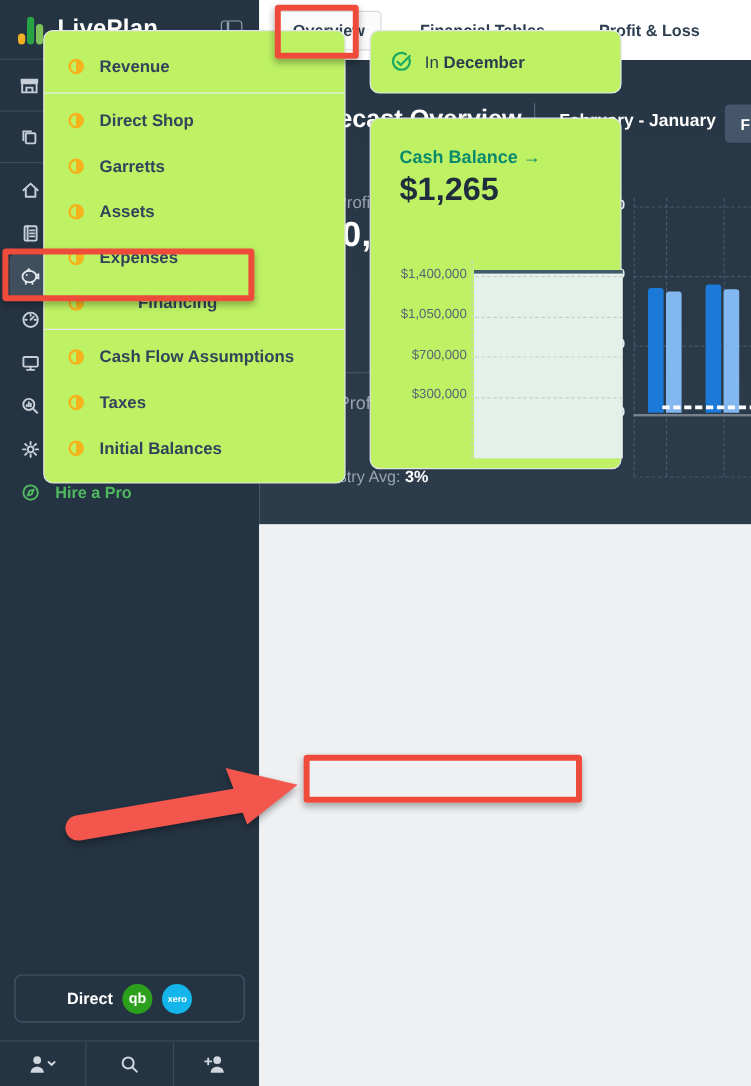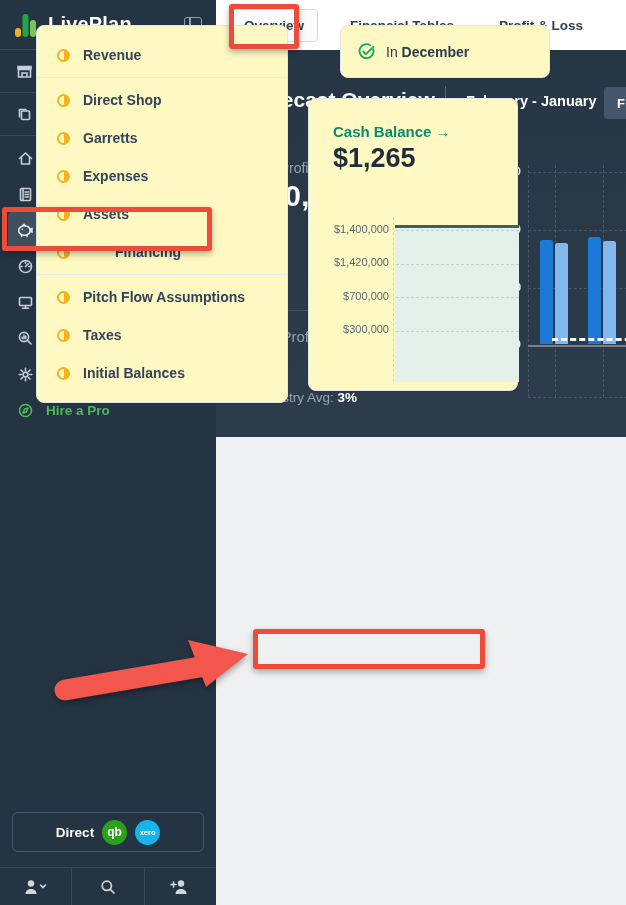--- a/index.html
+++ b/index.html
@@ -54,29 +54,29 @@
   .gridline-h{position:absolute;left:0;right:0;height:1px;border-top:1px dashed #47586b;}
   .gridline-v{position:absolute;top:0;bottom:0;width:1px;border-left:1px dashed #47586b;}
   .zero-axis{position:absolute;left:0;right:0;top:180px;height:2px;background:#77818e;z-index:3;}
   .bar{position:absolute;bottom:53px;width:13px;border-radius:2.5px 2.5px 0 0;z-index:2;}
   .bar.dark{background:#1b79d8;}
   .bar.light{background:#82b7f0;}
   .np-dashline{position:absolute;left:24px;right:0;top:173px;height:0;border-top:3px dashed #fff;z-index:4;}
 
   .content{position:relative;height:468px;background:#eef0f2;}
 
-  .card{background:#fef9c3;border:1px solid #e2e5e8;border-radius:8px;box-shadow:0 1px 2px rgba(20,30,40,.05);}
+  .card{background:#bef264;border:1px solid #e2e5e8;border-radius:8px;box-shadow:0 1px 2px rgba(20,30,40,.05);}
   .cat-card{position:absolute;left:36px;top:25px;width:252px;padding:10px 0;}
   .cat-row{height:38px;display:flex;align-items:center;padding:0 20px;cursor:pointer;}
   .cat-row.gap{gap:32px;}
   .half-dot{width:13px;height:13px;border-radius:50%;border:2px solid #f6b21b;background:linear-gradient(90deg,rgba(0,0,0,0) 0 50%,#f6b21b 50% 100%);flex:none;}
   .cat-label{font-size:14px;font-weight:700;color:#33435a;margin-left:13px;white-space:nowrap;}
   .cat-divider{height:1px;background:#e9ebee;margin:3px 0;}
 
-  .status-card{position:absolute;left:308px;top:25px;width:210px;height:53px;display:flex;align-items:center;padding-left:16px;margin-left:32px;}
+  .status-card{position:absolute;left:308px;top:25px;width:210px;height:53px;display:flex;align-items:center;padding-left:16px;}
   .status-text{font-size:14px;color:#2c3b4e;margin-left:10px;white-space:nowrap;}
   .status-text b{font-weight:700;}
 
   .cash-card{position:absolute;left:308px;top:98px;width:210px;height:293px;}
   .mini-title{position:absolute;left:24px;top:24px;font-size:15px;font-weight:700;color:#0b8a6d;white-space:nowrap;}
   .mini-value{position:absolute;left:24px;top:44px;font-size:27px;font-weight:800;color:#1f2d3d;white-space:nowrap;}
   .mini-ylab{position:absolute;left:0;width:80px;text-align:right;font-size:11px;color:#5a6675;white-space:nowrap;}
   .mini-plot{position:absolute;left:84px;top:118px;width:126px;height:165px;border-left:1px dashed #ccd6d0;}
   .mini-area{position:absolute;left:1px;right:0;top:8px;bottom:0;background:#e4f1ea;border-top:3px solid #3f5d68;}
   .mini-grid{position:absolute;left:2px;right:0;height:0;border-top:1px dashed #c3d2ca;z-index:2;}
@@ -299,34 +299,34 @@
         <div class="cat-row">
           <span class="half-dot"></span>
           <span class="cat-label">Direct Shop</span>
         </div>
         <div class="cat-row">
           <span class="half-dot"></span>
           <span class="cat-label">Garretts</span>
         </div>
         <div class="cat-row">
           <span class="half-dot"></span>
+          <span class="cat-label">Assets</span>
+        </div>
+        <div class="cat-row">
+          <span class="half-dot"></span>
           <span class="cat-label">Expenses</span>
         </div>
-        <div class="cat-row">
-          <span class="half-dot"></span>
-          <span class="cat-label">Assets</span>
-        </div>
         <div class="cat-row gap">
           <span class="half-dot"></span>
           <span class="cat-label">Financing</span>
         </div>
         <div class="cat-divider"></div>
         <div class="cat-row">
           <span class="half-dot"></span>
-          <span class="cat-label">Pitch Flow Assumptions</span>
+          <span class="cat-label">Cash Flow Assumptions</span>
         </div>
         <div class="cat-row">
           <span class="half-dot"></span>
           <span class="cat-label">Taxes</span>
         </div>
         <div class="cat-row">
           <span class="half-dot"></span>
           <span class="cat-label">Initial Balances</span>
         </div>
       </div>
@@ -337,21 +337,21 @@
       <path d="M16.2 7.1a7 7 0 1 1-3-3.9"></path>
         <path d="M6.2 9.5l2.7 2.7L16.5 4.6"></path>
     </svg>
     <span class="status-text"><span>In </span><b>December</b></span>
   </div>
 
   <div class="card cash-card">
     <div class="mini-title">Cash Balance →</div>
     <div class="mini-value">$1,265</div>
     <span class="mini-ylab" style="top:124px">$1,400,000</span>
-    <span class="mini-ylab" style="top:157px">$1,420,000</span>
+    <span class="mini-ylab" style="top:157px">$1,050,000</span>
     <span class="mini-ylab" style="top:191px">$700,000</span>
     <span class="mini-ylab" style="top:224px">$300,000</span>
     <div class="mini-plot">
       <div class="mini-area"></div>
       <div class="mini-grid" style="top:13px"></div>
       <div class="mini-grid" style="top:47px"></div>
       <div class="mini-grid" style="top:80px"></div>
       <div class="mini-grid" style="top:114px"></div>
     </div>
   </div>

